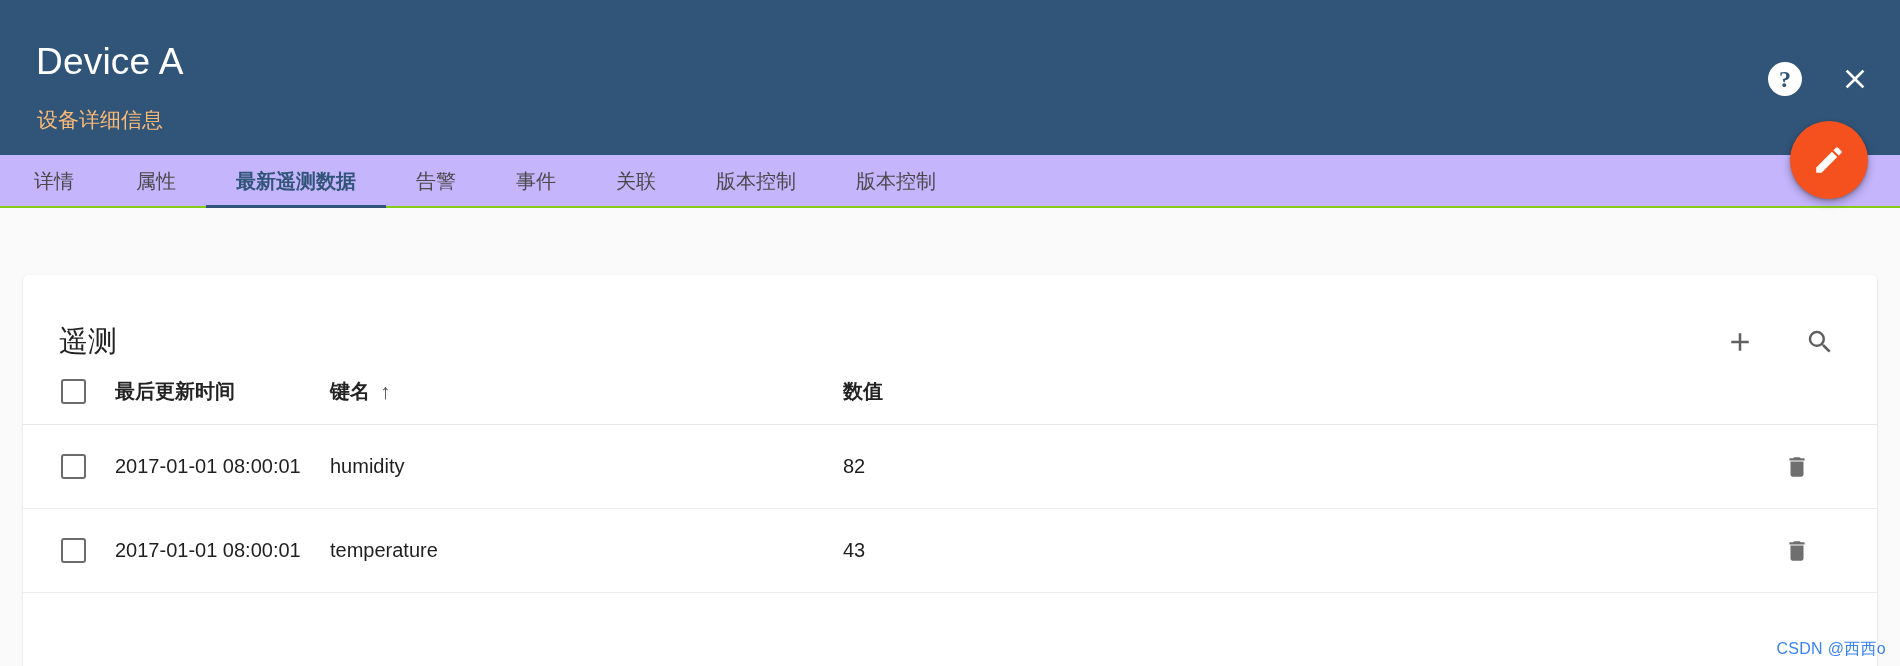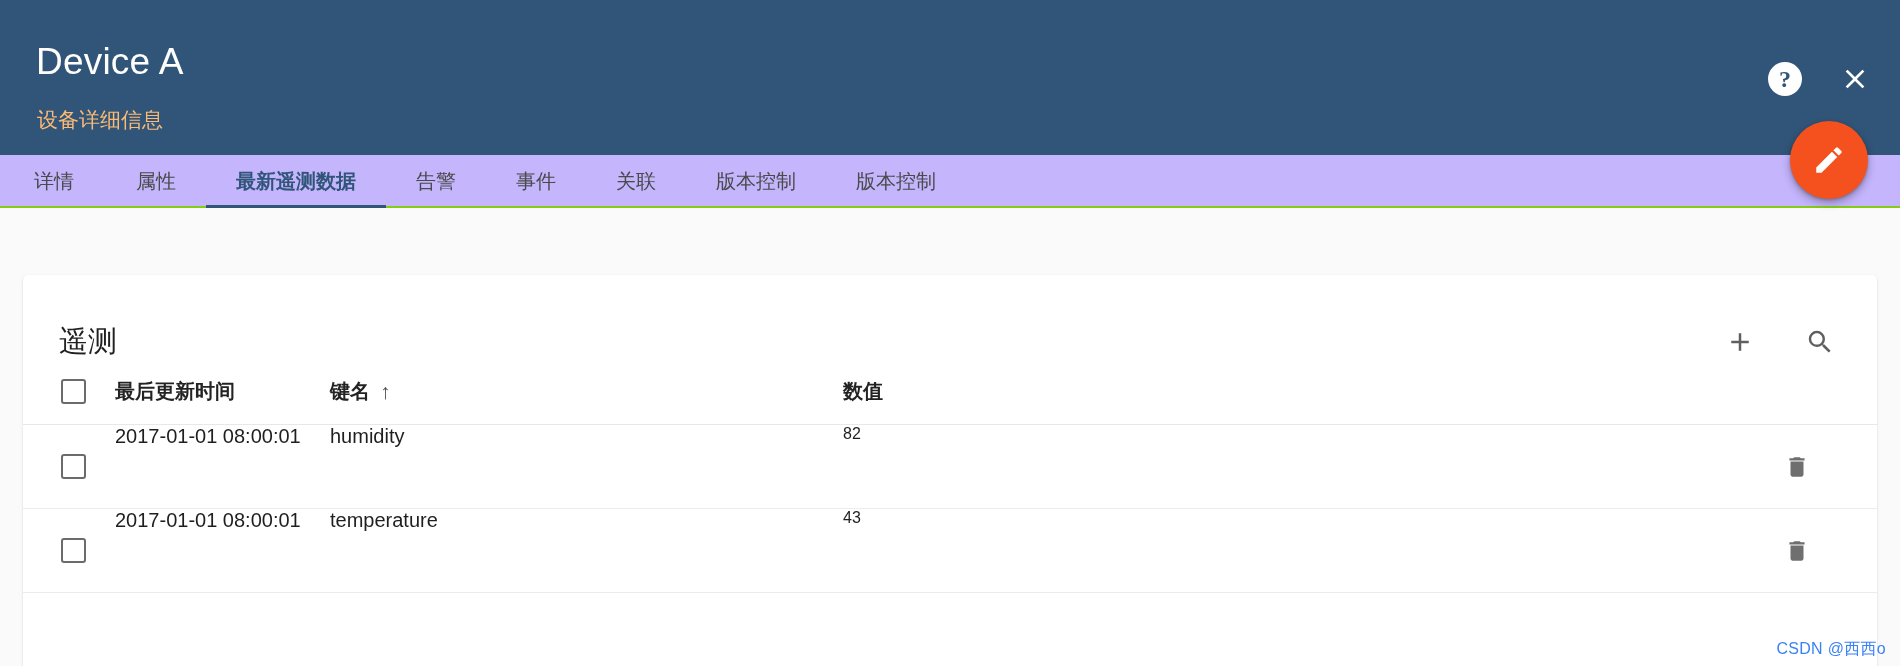--- a/index.html
+++ b/index.html
@@ -174,20 +174,21 @@
   .tbl { width: 100%; }
   .tbl-head-row {
     display: flex;
     align-items: center;
     height: 66px;
     border-bottom: 1px solid #e8e8e8;
     padding: 0 34px 0 0;
   }
   .tbl-row {
     display: flex;
+    align-items: center;
     height: 84px;
     border-bottom: 1px solid #ececec;
     padding: 0 34px 0 0;
   }
   .cell-check {
     width: 92px;
     flex: 0 0 92px;
     display: flex;
     align-items: center;
     justify-content: center;
@@ -208,21 +209,21 @@
     white-space: nowrap;
   }
   .cell-key {
     flex: 0 0 513px;
     font-size: 20px;
     color: #1f1f1f;
     white-space: nowrap;
   }
   .cell-val {
     flex: 1 1 auto;
-    font-size: 16px;
+    font-size: 20px;
     color: #1f1f1f;
     white-space: nowrap;
   }
   .cell-action {
     flex: 0 0 92px;
     display: flex;
     align-items: center;
     justify-content: center;
   }
   .tbl-head-row .cell-time,

